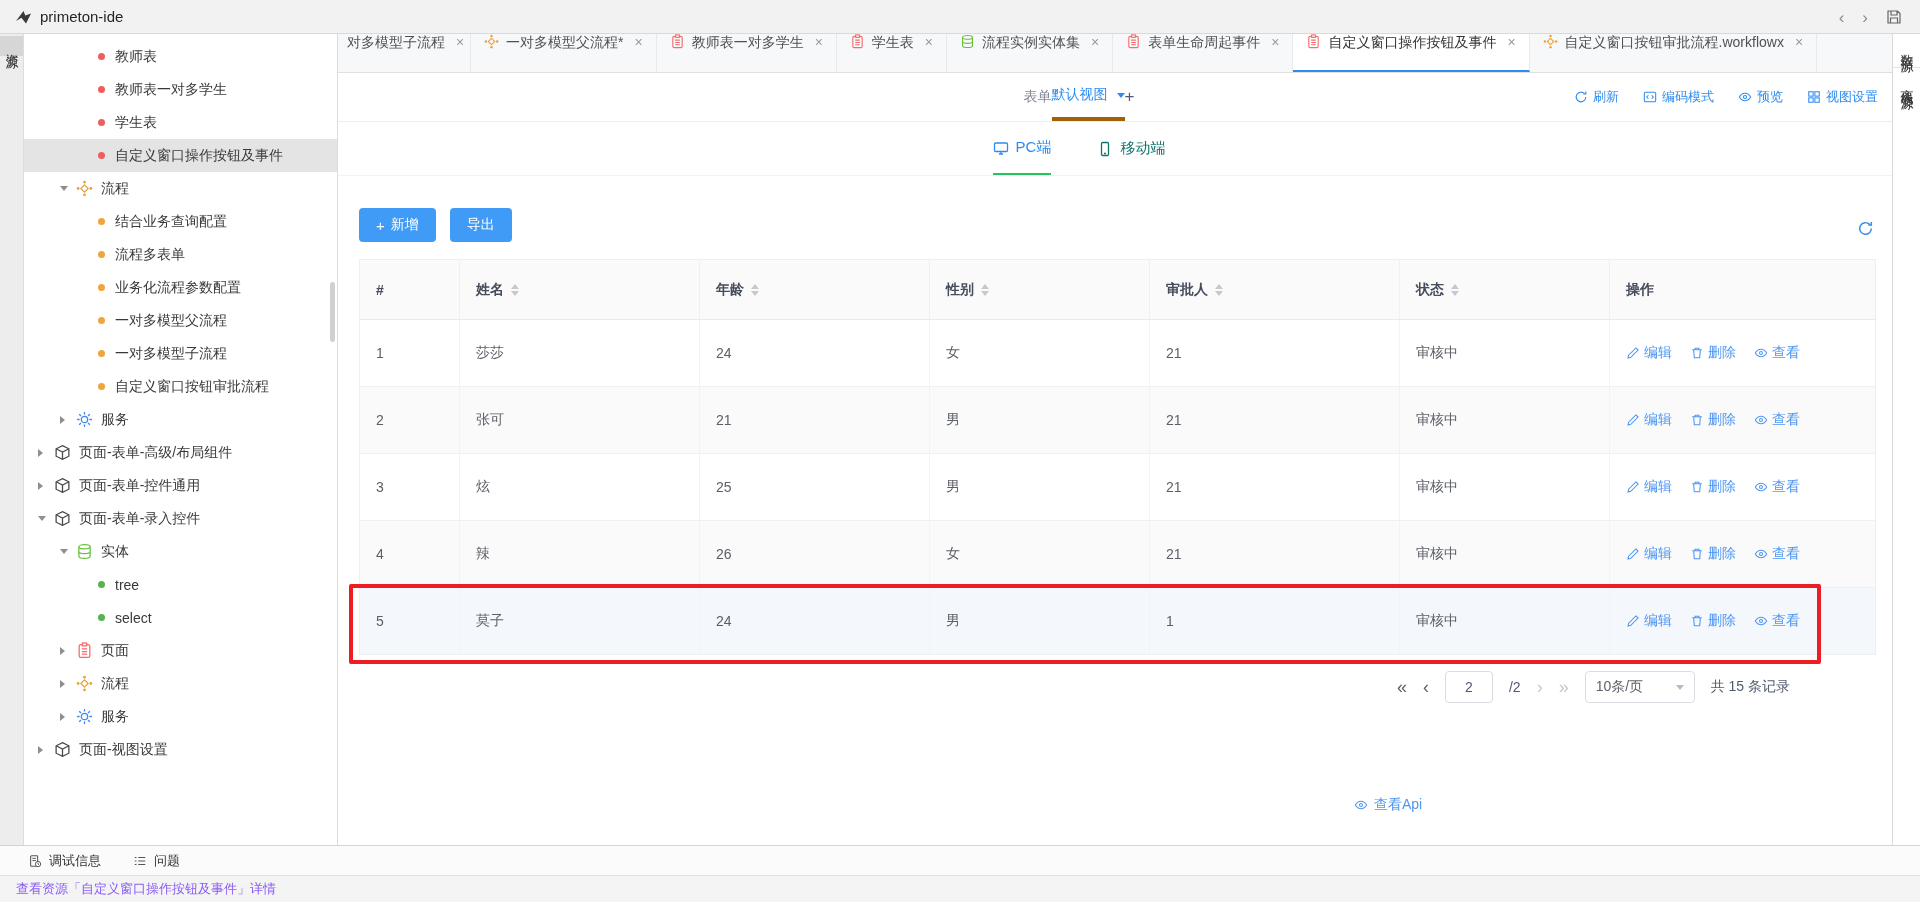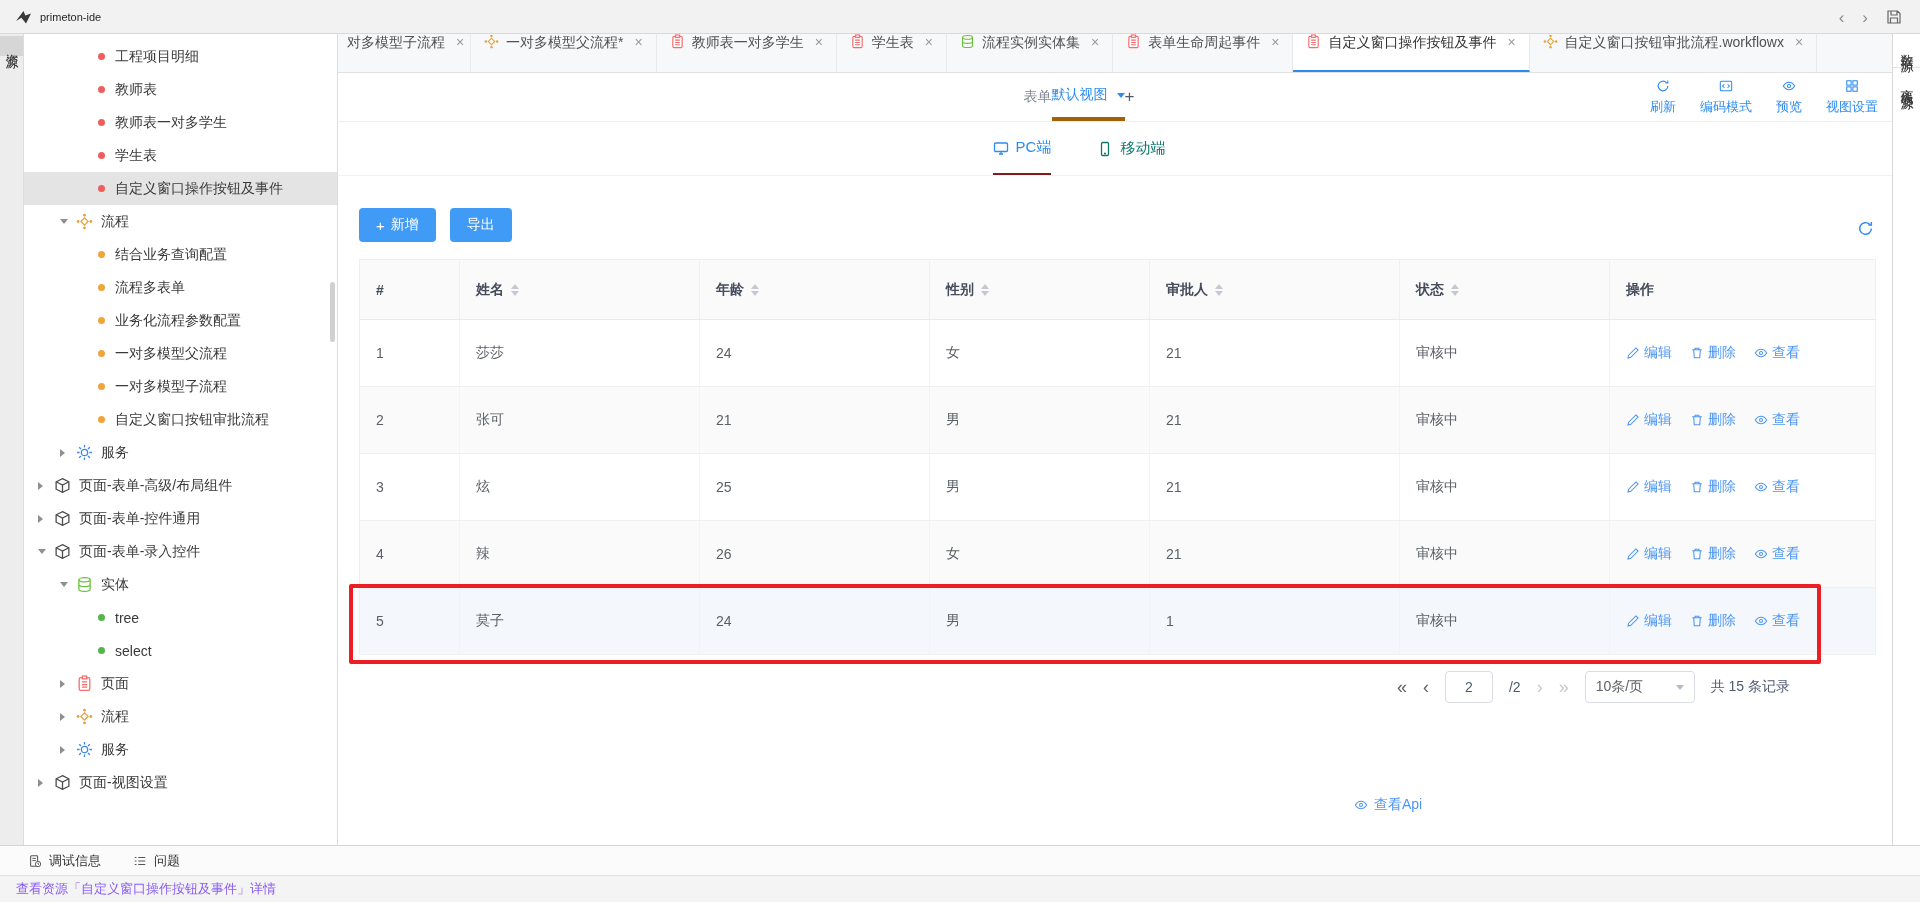--- a/index.html
+++ b/index.html
@@ -2,21 +2,21 @@
 <html><head>
 <meta charset="utf-8">
 <style>
 *{margin:0;padding:0;box-sizing:border-box;}
 html,body{width:1920px;height:902px;overflow:hidden;}
 body{font-family:"Liberation Sans","DejaVu Sans",sans-serif;font-size:14px;color:#333;background:#fff;}
 .window{width:1920px;height:902px;display:flex;flex-direction:column;}
 
 .titlebar{height:34px;flex:0 0 34px;background:#f2f2f2;border-bottom:1px solid #d9d9d9;display:flex;align-items:center;padding:0 14px;position:relative;}
 .titlebar .logo{width:18px;height:18px;margin-right:8px;}
-.titlebar .ttl{font-size:11px;color:#262626;}
+.titlebar .ttl{font-size:15px;color:#262626;}
 .win-controls{position:absolute;right:18px;top:0;height:34px;display:flex;align-items:center;gap:18px;color:#8c8c8c;}
 .win-controls .navg{font-size:17px;line-height:1;cursor:pointer;}
 
 .main{flex:1;display:flex;min-height:0;}
 
 .lrail{flex:0 0 24px;background:#ededed;border-right:1px solid #dcdcdc;}
 .lrail .railtab{margin-top:2px;background:#d6d6d6;padding:7px 0;width:100%;display:flex;justify-content:center;}
 .vtext{writing-mode:vertical-rl;text-orientation:upright;font-size:13px;color:#333;letter-spacing:3px;}
 
 .sidebar{flex:0 0 314px;background:#fff;border-right:1px solid #dcdcdc;display:flex;flex-direction:column;position:relative;}
@@ -51,26 +51,26 @@
 .ticon{width:15px;height:15px;flex:0 0 15px;}
 
 .toolrow{height:49px;flex:0 0 49px;border-bottom:1px solid #ebeef5;display:flex;align-items:stretch;position:relative;justify-content:center;}
 .toolrow .ctr{display:flex;align-items:stretch;transform:translateX(-36px);}
 .toolrow .pitem{display:flex;align-items:center;gap:6px;font-size:14px;}
 .form-lbl{color:#808695;}
 .view-tab{color:#2d8cf0;border-bottom:4px solid #a16207;cursor:pointer;}
 .caret-d{width:0;height:0;border-top:5px solid #2d8cf0;border-left:4px solid transparent;border-right:4px solid transparent;margin-left:3px;}
 .addview{color:#515a6e;font-size:17px;cursor:pointer;}
 .toolrow .rightops{position:absolute;right:14px;top:0;height:100%;display:flex;align-items:center;gap:24px;color:#2d8cf0;font-size:13px;}
-.rop{display:flex;align-items:center;gap:5px;cursor:pointer;flex-direction:column;}
+.rop{display:flex;align-items:center;gap:5px;cursor:pointer;}
 .i13{width:14px;height:14px;}
 
 .devrow{height:54px;flex:0 0 54px;border-bottom:1px solid #f0f2f5;display:flex;align-items:stretch;justify-content:center;gap:46px;}
 .devrow .dev{display:flex;align-items:center;gap:7px;font-size:15px;color:#0f766e;cursor:pointer;transform:translateX(-36px);}
-.devrow .dev.on{color:#2d8cf0;border-bottom:2px solid #7f1d1d;}
+.devrow .dev.on{color:#2d8cf0;border-bottom:2px solid #22c55e;}
 .i16{width:16px;height:16px;}
 
 .cbody{flex:1;position:relative;padding:32px 15px 0 21px;min-height:0;}
 .btnrow{display:flex;gap:14px;}
 .btn{height:34px;padding:0 17px;background:#3f9bf5;color:#fff;border:none;border-radius:4px;font-size:14px;display:inline-flex;align-items:center;gap:6px;cursor:pointer;}
 .btn .plus{font-size:15px;}
 .mini-refresh{position:absolute;top:44px;right:18px;width:17px;height:17px;color:#2d8cf0;cursor:pointer;}
 
 table.grid{width:1517px;border-collapse:collapse;table-layout:fixed;margin-top:17px;border:1px solid #efefef;}
 .grid th{background:#fafafa;height:60px;font-weight:bold;color:#464c5b;text-align:left;padding:0 0 0 16px;border-bottom:1px solid #e8eaec;border-right:1px solid #f0f0f0;font-size:14px;}
@@ -122,24 +122,20 @@
 
     <div class="lrail">
       <div class="railtab">
         <span class="vtext">资源</span>
       </div>
     </div>
 
     <aside class="sidebar">
 
       <div class="tree">
-        <div class="ti l2">
-            <span class="dot red"></span>
-            <span>工程项目明细</span>
-          </div>
         <div class="ti l2">
             <span class="dot red"></span>
             <span>教师表</span>
           </div>
         <div class="ti l2">
             <span class="dot red"></span>
             <span>教师表一对多学生</span>
           </div>
         <div class="ti l2">
             <span class="dot red"></span>

